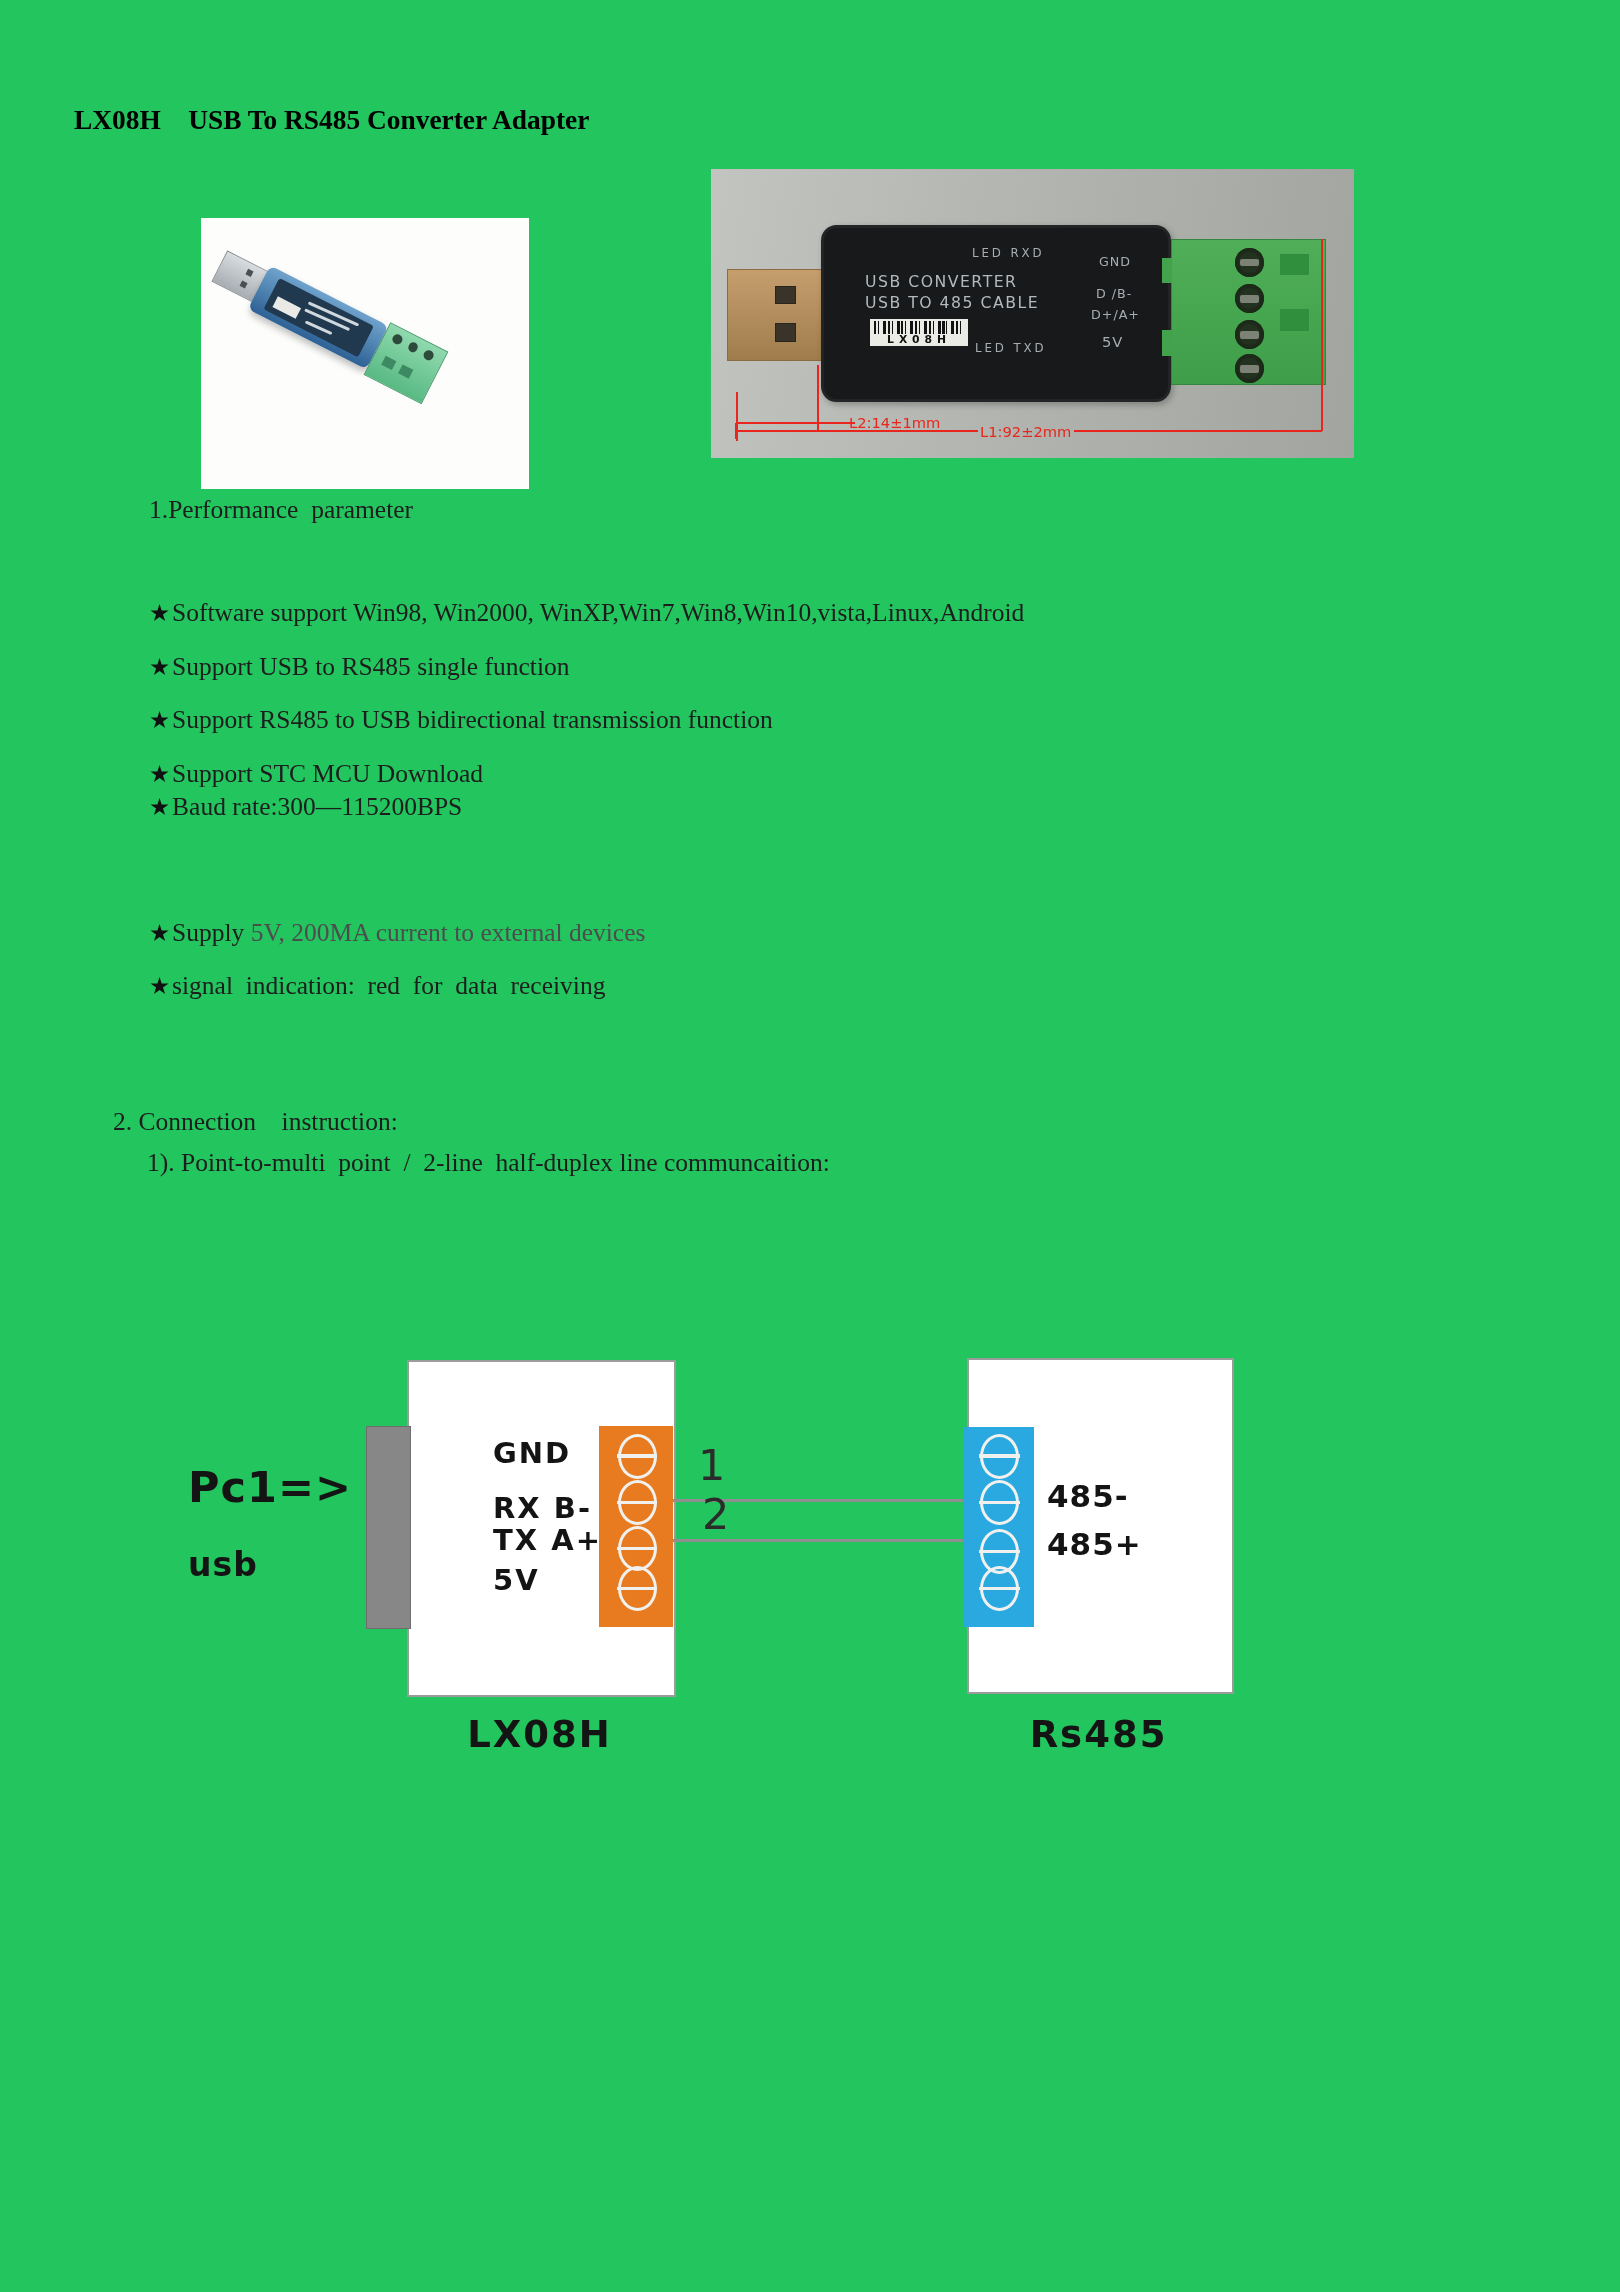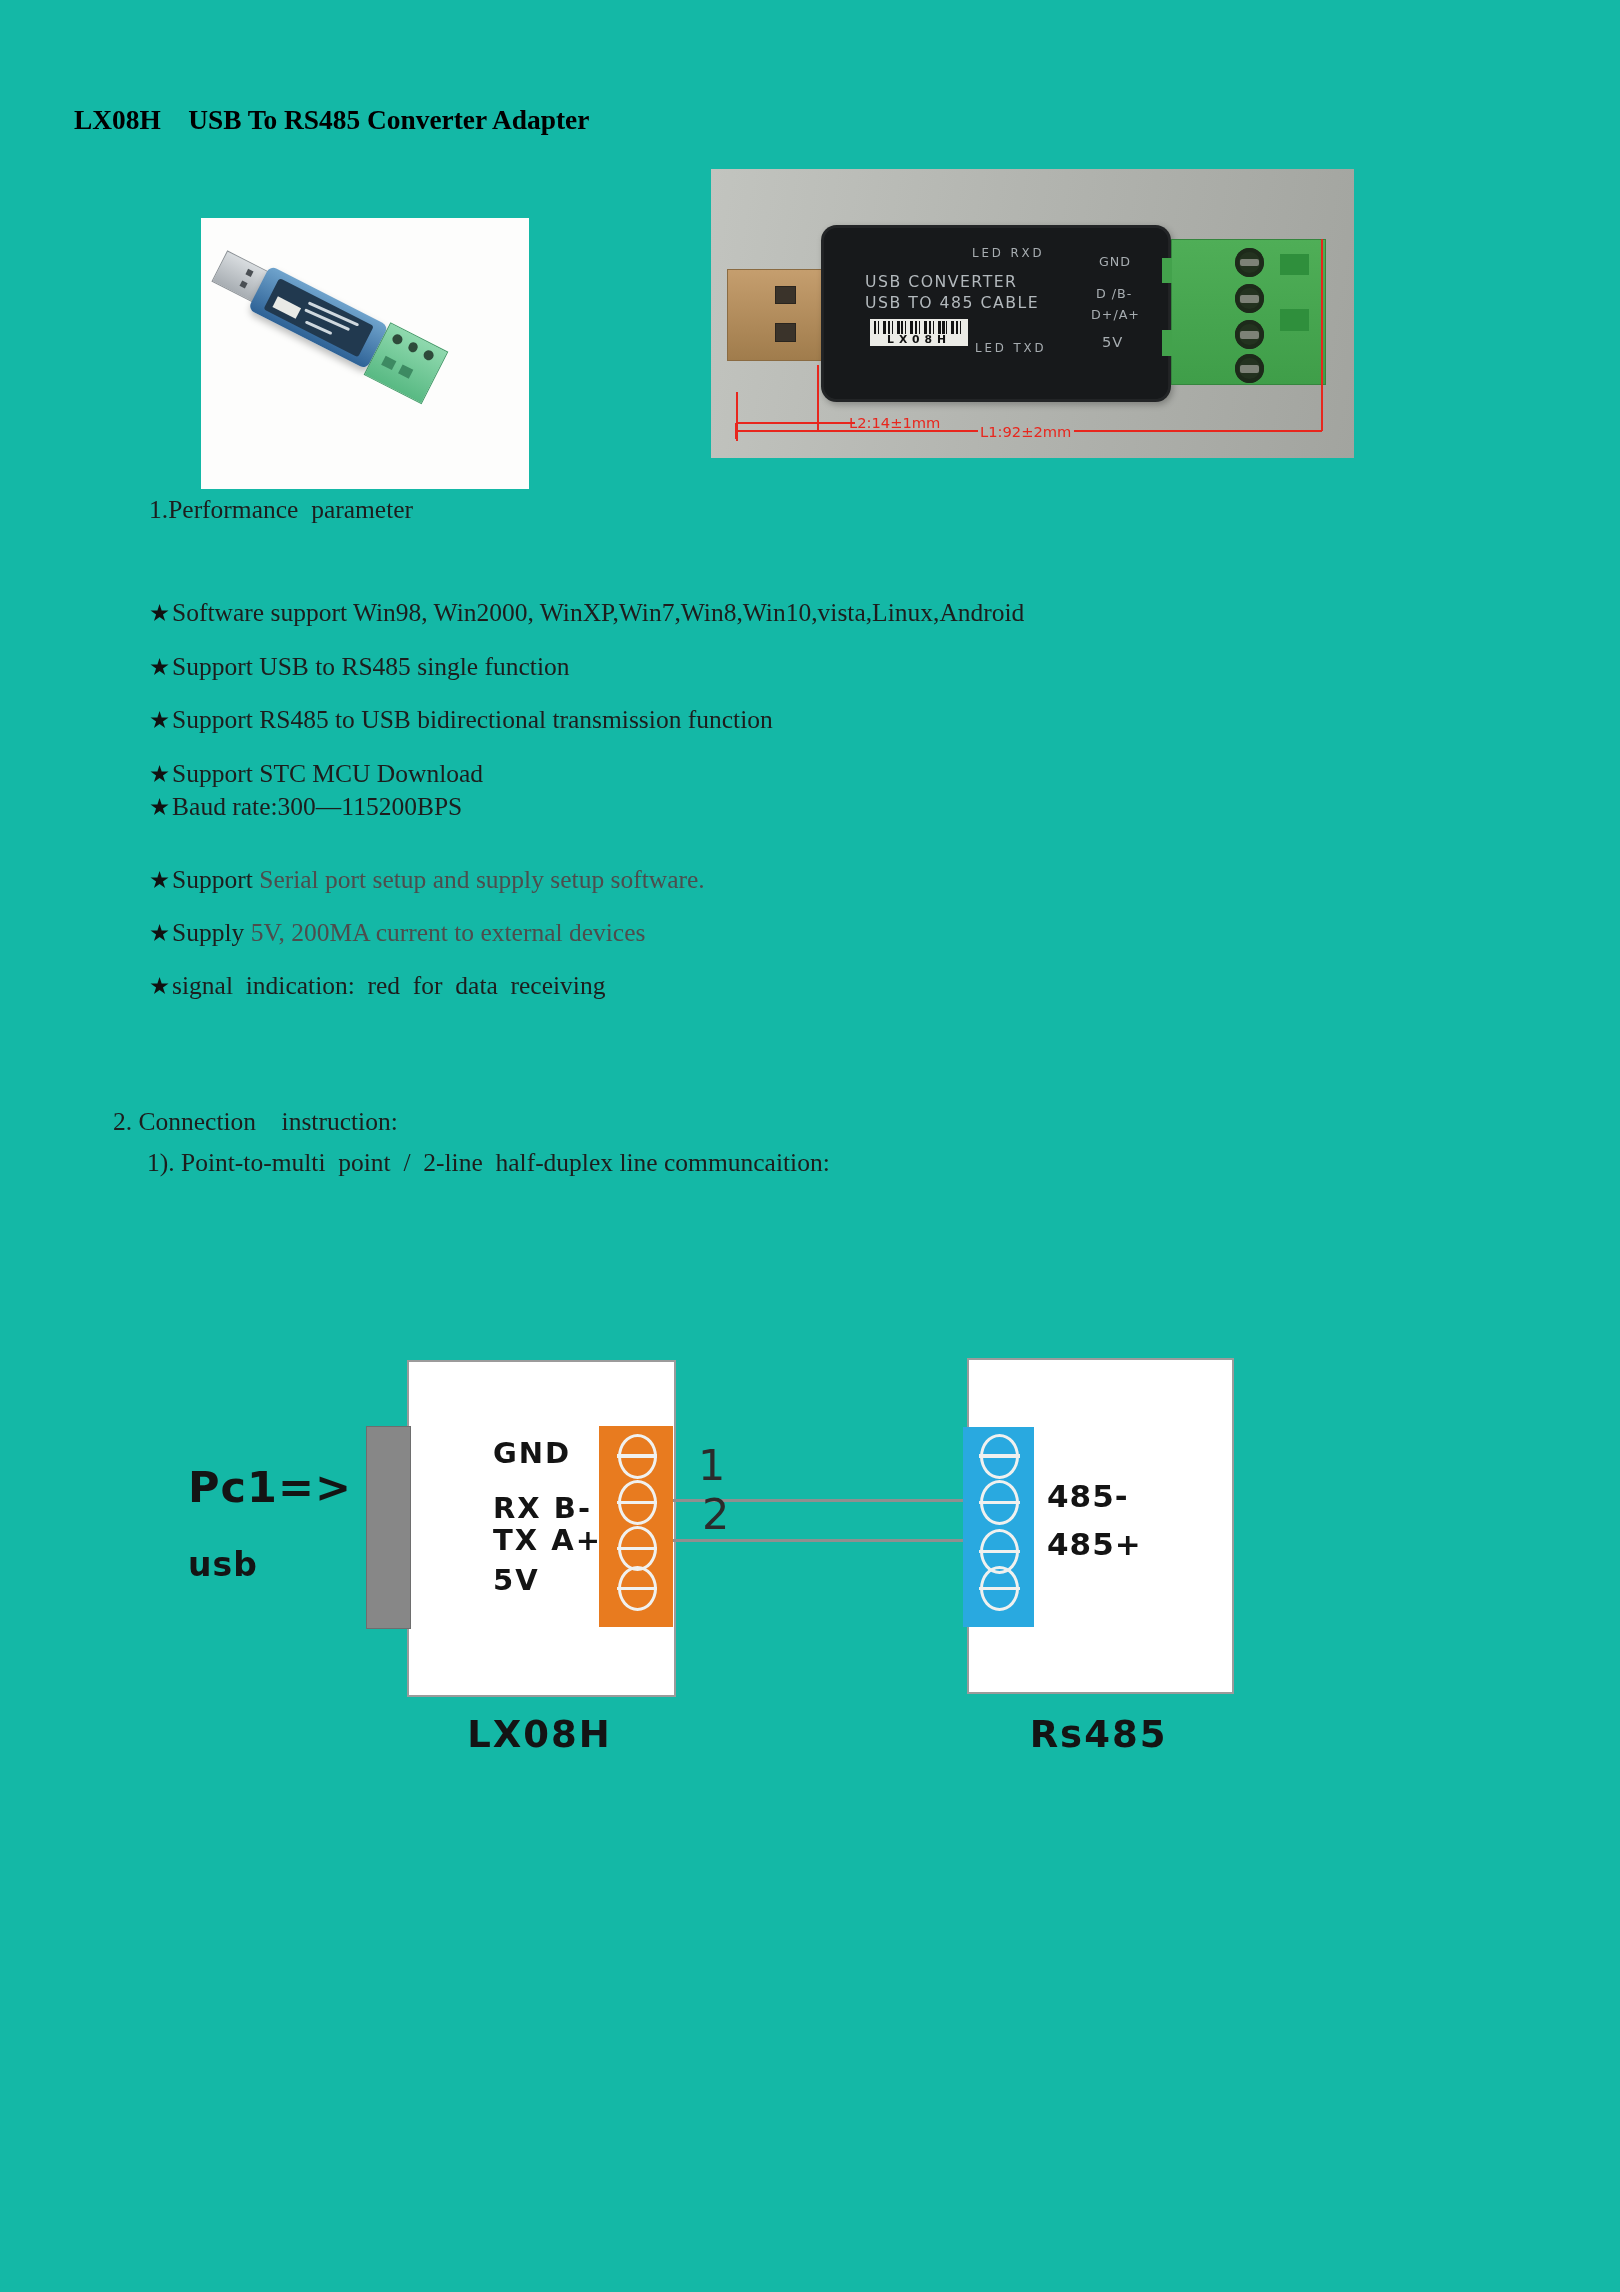--- a/index.html
+++ b/index.html
@@ -1,16 +1,16 @@
 <!DOCTYPE html>
 <html><head>
 <meta charset="utf-8">
 <style>
   html,body{margin:0;padding:0;background:#ffffff;}
-  #page{position:relative;width:1620px;height:2293px;background:#14b8a6;overflow:hidden;
+  #page{position:relative;width:1620px;height:2293px;background:#22c55e;overflow:hidden;
         font-family:"Liberation Serif","DejaVu Serif",serif;}
   .abs{position:absolute;}
   .pre{white-space:pre-wrap;}
   .title{font-size:27.4px;font-weight:bold;color:#000;}
   .body-text{font-size:25.5px;color:#1d1d1d;}
   .bullet-star{font-family:"DejaVu Sans",sans-serif;font-size:23.5px;color:#111;margin-right:2px;}
   .bullet-tail{color:#4d4d4d;}
   
   #photo1{left:201px;top:218px;width:328px;height:271px;background:#fdfdfc;}
   .p1-dev{left:29px;top:27.4px;transform:rotate(27deg);transform-origin:0 0;}
@@ -132,21 +132,20 @@
     <div class="abs dim-label" style="left: 269px; top: 254px; color: rgb(232, 38, 29);">L1:92±2mm</div>
   </div>
 
   <div class="abs body-text pre" style="left:149px;top:495px;">1.Performance  parameter</div>
 
   <div class="abs body-text pre" style="left:149px;top:598px;"><span class="bullet-star">★</span><span>Software support Win98, Win2000, WinXP,Win7,Win8,Win10,vista,Linux,Android</span><span class="bullet-tail"></span></div>
   <div class="abs body-text pre" style="left:149px;top:652px;"><span class="bullet-star">★</span><span>Support USB to RS485 single function</span><span class="bullet-tail"></span></div>
   <div class="abs body-text pre" style="left:149px;top:705px;"><span class="bullet-star">★</span><span>Support RS485 to USB bidirectional transmission function</span><span class="bullet-tail"></span></div>
   <div class="abs body-text pre" style="left:149px;top:759px;"><span class="bullet-star">★</span><span>Support STC MCU Download</span><span class="bullet-tail"></span></div>
   <div class="abs body-text pre" style="left:149px;top:792px;"><span class="bullet-star">★</span><span>Baud rate:300—115200BPS</span><span class="bullet-tail"></span></div>
-  <div class="abs body-text pre" style="left:149px;top:865px;"><span class="bullet-star">★</span><span>Support</span><span class="bullet-tail"> Serial port setup and supply setup software.</span></div>
   <div class="abs body-text pre" style="left:149px;top:918px;"><span class="bullet-star">★</span><span>Supply</span><span class="bullet-tail"> 5V, 200MA current to external devices</span></div>
   <div class="abs body-text pre" style="left:149px;top:971px;"><span class="bullet-star">★</span><span>signal  indication:  red  for  data  receiving</span><span class="bullet-tail"></span></div>
 
   <div class="abs body-text pre" style="left:113px;top:1107px;">2. Connection    instruction:</div>
   <div class="abs body-text pre" style="left:147px;top:1148px;">1). Point-to-multi  point  /  2-line  half-duplex line communcaition:</div>
 
   <div class="abs diag-bold" style="left:188px;top:1462px;font-size:43px;letter-spacing:1px;">Pc1=&gt;</div>
   <div class="abs diag-bold" style="left:188px;top:1518px;font-size:33px;letter-spacing:1px;margin-top:27px;">usb</div>
 
   <div class="abs diag-box" style="left:407px;top:1360px;width:265px;height:333px;"></div>

